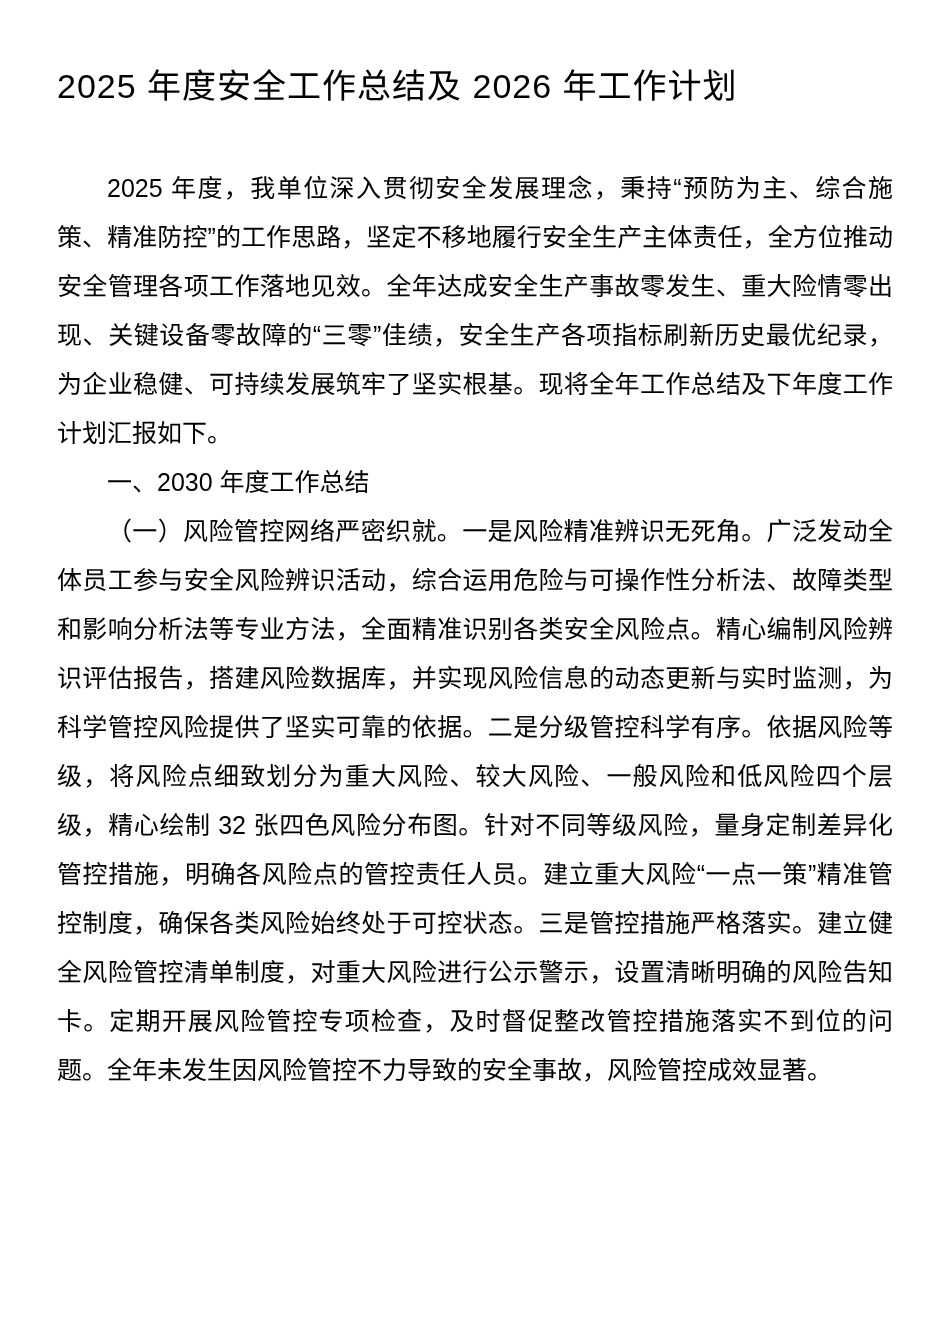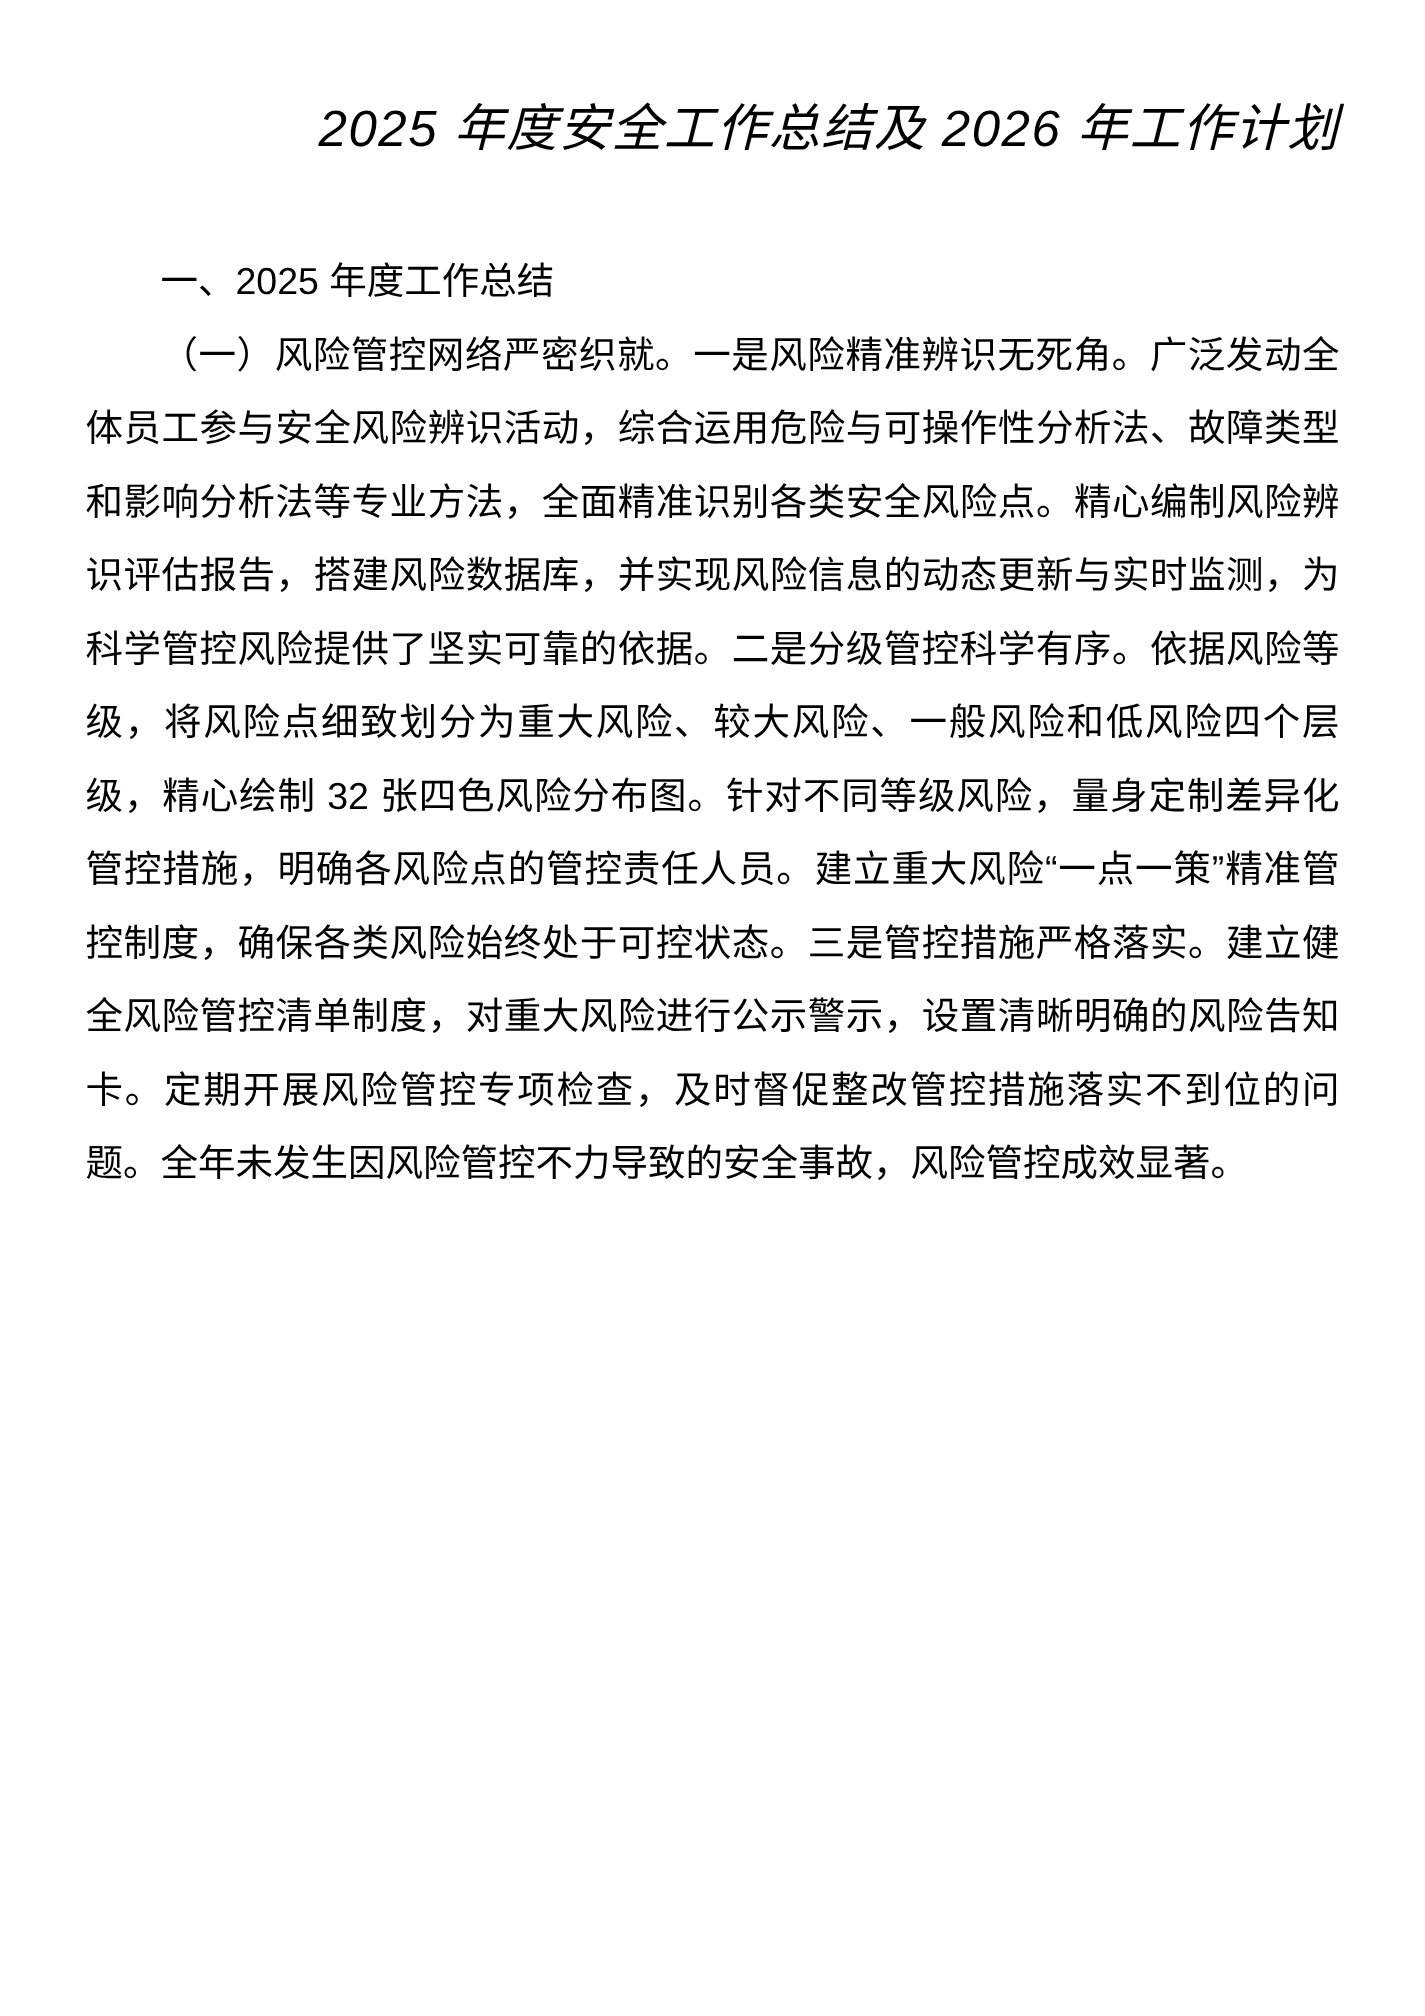--- a/index.html
+++ b/index.html
@@ -17,37 +17,37 @@
     width: 950px;
     height: 1344px;
     padding: 64px 57px 0 57px;
     background: #ffffff;
   }
   .doc-title {
     font-size: 34px;
     font-weight: 500;
     line-height: 44px;
     letter-spacing: 1px;
-    text-align: right;
+    text-align: left;
     margin: 0 0 56px 0;
-    font-style: italic;
   }
   .doc-body p.para {
     margin: 0;
     font-size: 25px;
     line-height: 49px;
     text-align: justify;
     text-indent: 2em;
     word-break: break-all;
   }
   .doc-body .run { font-weight: normal; }
   .doc-body .run.bold { font-weight: normal; }
 </style>
 </head>
 <body style="background: rgb(255, 255, 255); color: rgb(0, 0, 0);">
 
 <div class="page">
   <h1 class="doc-title">2025 年度安全工作总结及 2026 年工作计划</h1>
   <div class="doc-body" id="doc-body">
-      <p class="para"><span class="run">一、2025 年度工作总结</span></p>
+      <p class="para"><span class="run">2025 年度，我单位深入贯彻安全发展理念，秉持“预防为主、综合施策、精准防控”的工作思路，坚定不移地履行安全生产主体责任，全方位推动安全管理各项工作落地见效。全年达成安全生产事故零发生、重大险情零出现、关键设备零故障的“三零”佳绩，安全生产各项指标刷新历史最优纪录，为企业稳健、可持续发展筑牢了坚实根基。现将全年工作总结及下年度工作计划汇报如下。</span></p>
+      <p class="para"><span class="run">一、2030 年度工作总结</span></p>
       <p class="para"><span class="run">（一）风险管控网络严密织就。</span><span class="run bold">一是</span><span class="run">风险精准辨识无死角。广泛发动全体员工参与安全风险辨识活动，综合运用危险与可操作性分析法、故障类型和影响分析法等专业方法，全面精准识别各类安全风险点。精心编制风险辨识评估报告，搭建风险数据库，并实现风险信息的动态更新与实时监测，为科学管控风险提供了坚实可靠的依据。</span><span class="run bold">二是</span><span class="run">分级管控科学有序。依据风险等级，将风险点细致划分为重大风险、较大风险、一般风险和低风险四个层级，精心绘制 32 张四色风险分布图。针对不同等级风险，量身定制差异化管控措施，明确各风险点的管控责任人员。建立重大风险“一点一策”精准管控制度，确保各类风险始终处于可控状态。</span><span class="run bold">三是</span><span class="run">管控措施严格落实。建立健全风险管控清单制度，对重大风险进行公示警示，设置清晰明确的风险告知卡。定期开展风险管控专项检查，及时督促整改管控措施落实不到位的问题。全年未发生因风险管控不力导致的安全事故，风险管控成效显著。</span></p>
     </div>
 </div>
 
 </body></html>

